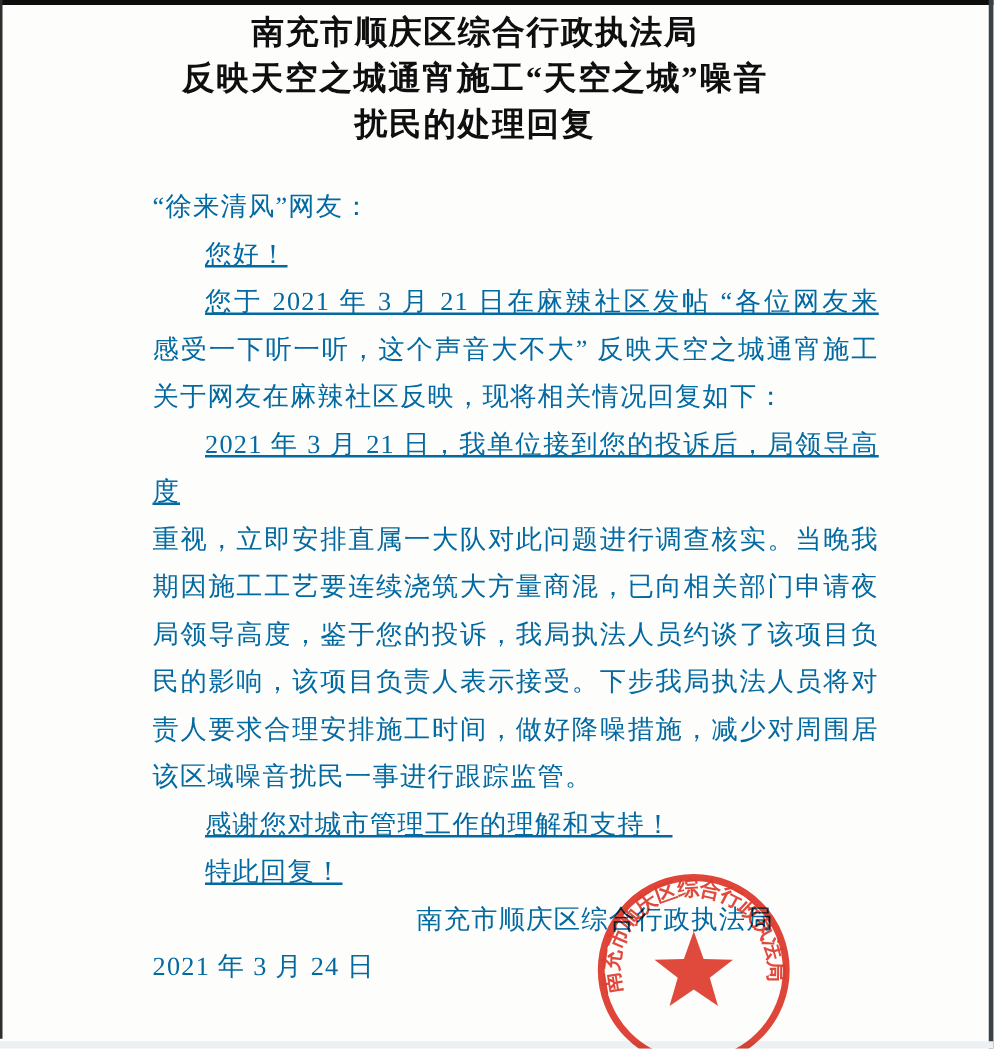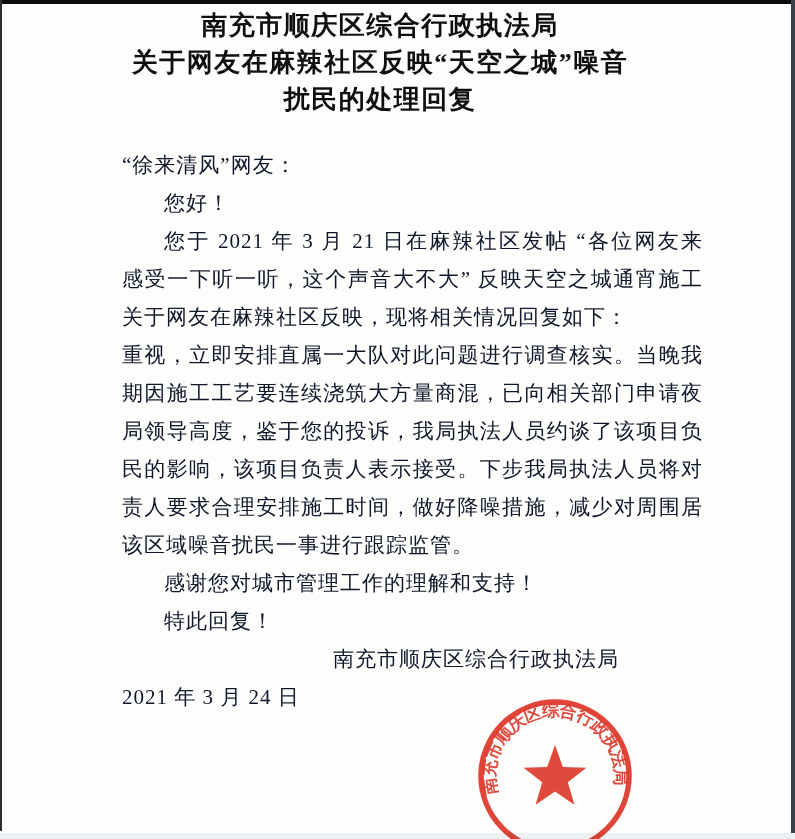--- a/index.html
+++ b/index.html
@@ -26,29 +26,29 @@
     font-size:26px;
     font-weight:bold;
     line-height:37px;
     letter-spacing:1.5px;
     color:#0f0f0f;
   }
   .letter-body{
     position:absolute;
     top:146px;left:122px;width:581px;
     font-size:21px;
-    color:#0f172a;
+    color:#0369a1;
   }
   .line{
     line-height:38px;
     letter-spacing:1px;
     min-height:38px;
   }
   .just{text-align:justify;text-align-last:justify;}
-  .indent{text-indent:2em;}
+  .indent{text-indent:2em;text-decoration:underline;}
   .sig{text-align:right;padding-right:84px;letter-spacing:1px;}
   .date{text-align:left;padding-right:122px;}
 
   .seal{
     position:absolute;
     left:466px;top:696px;
     width:180px;height:160px;
     mix-blend-mode:multiply;
     opacity:0.92;
   }
@@ -58,30 +58,31 @@
 
 <div class="page">
 
   <div class="edge edge-top"></div>
   <div class="edge edge-left"></div>
   <div class="edge edge-right"></div>
   <div class="edge edge-bottom"></div>
 
   <h1 class="doc-title">
     <div class="t-line">南充市顺庆区综合行政执法局</div>
-    <div class="t-line">关于网友在麻辣社区反映“天空之城”噪音</div>
+    <div class="t-line">反映天空之城通宵施工“天空之城”噪音</div>
     <div class="t-line">扰民的处理回复</div>
   </h1>
 
   <div class="letter-body">
     <div class="line">“徐来清风”网友：</div>
     <div class="line indent">您好！</div>
     <div class="line indent just">您于 2021 年 3 月 21 日在麻辣社区发帖 “各位网友来</div>
     <div class="line just">感受一下听一听，这个声音大不大” 反映天空之城通宵施工</div>
     <div class="line">关于网友在麻辣社区反映，现将相关情况回复如下：</div>
+    <div class="line indent just">2021 年 3 月 21 日，我单位接到您的投诉后，局领导高度</div>
     <div class="line just">重视，立即安排直属一大队对此问题进行调查核实。当晚我</div>
     <div class="line just">期因施工工艺要连续浇筑大方量商混，已向相关部门申请夜</div>
     <div class="line just">局领导高度，鉴于您的投诉，我局执法人员约谈了该项目负</div>
     <div class="line just">民的影响，该项目负责人表示接受。下步我局执法人员将对</div>
     <div class="line just">责人要求合理安排施工时间，做好降噪措施，减少对周围居</div>
     <div class="line">该区域噪音扰民一事进行跟踪监管。</div>
     <div class="line indent">感谢您对城市管理工作的理解和支持！</div>
     <div class="line indent">特此回复！</div>
     <div class="line sig">南充市顺庆区综合行政执法局</div>
     <div class="line date">2021 年 3 月 24 日</div>

